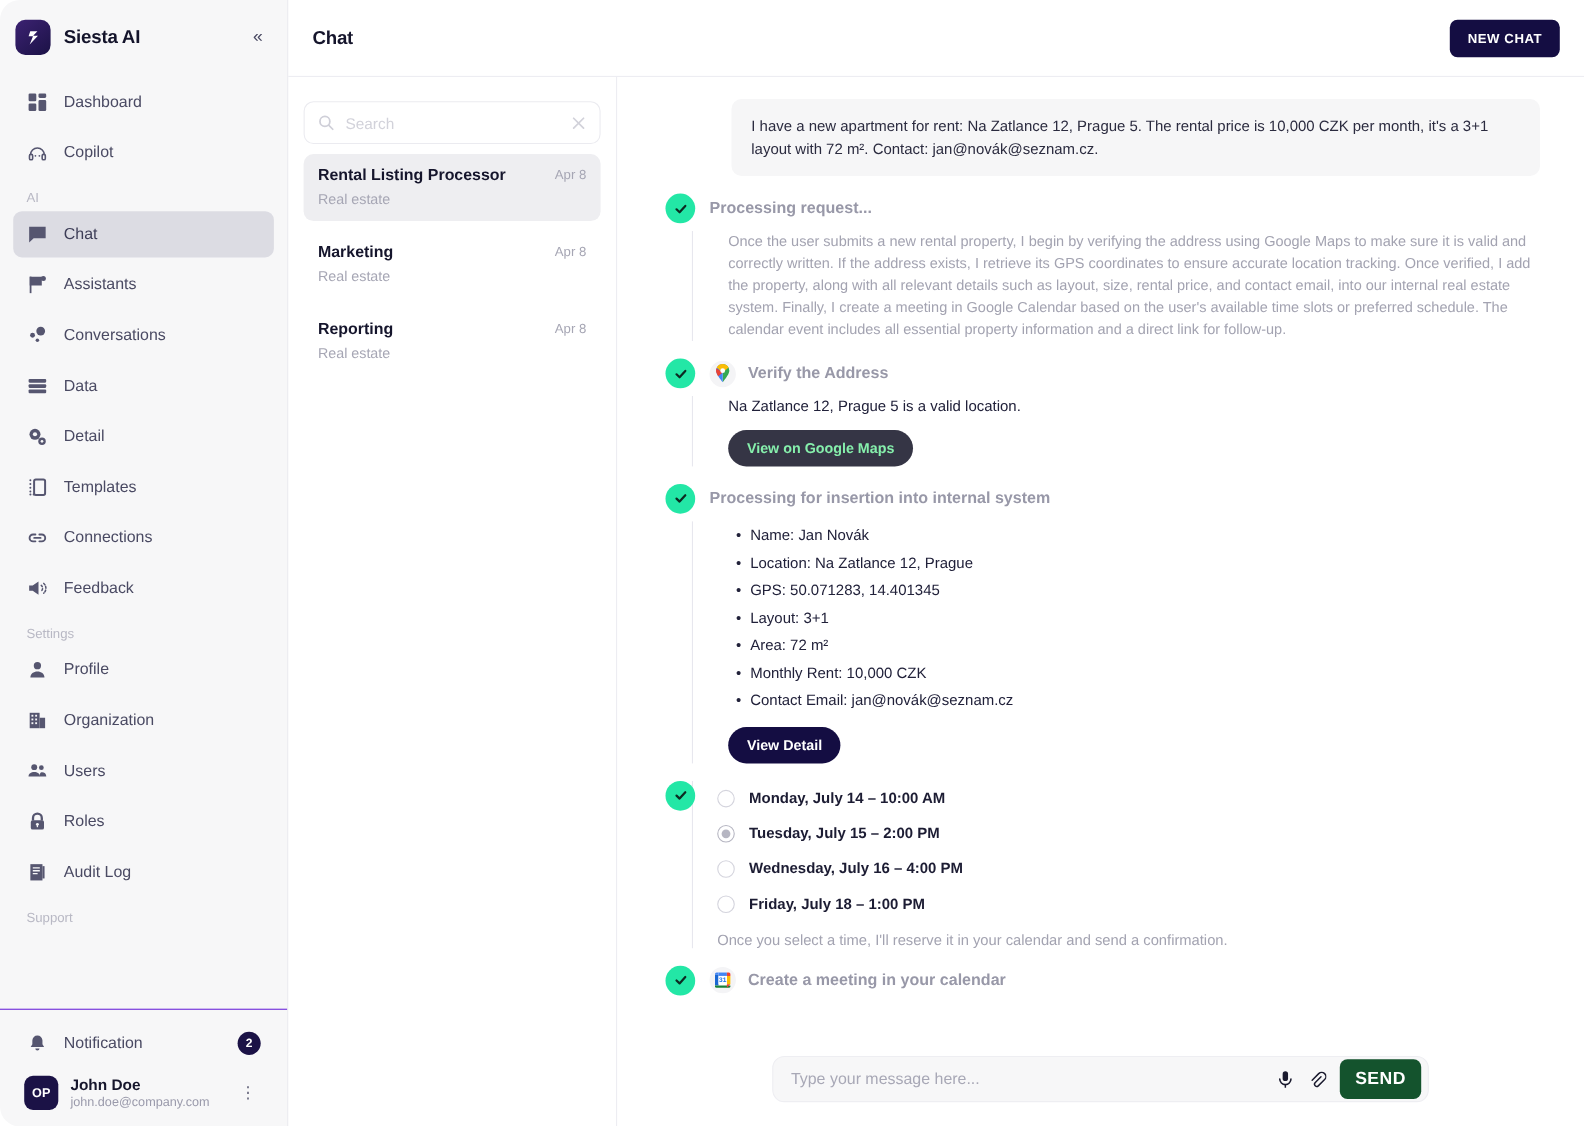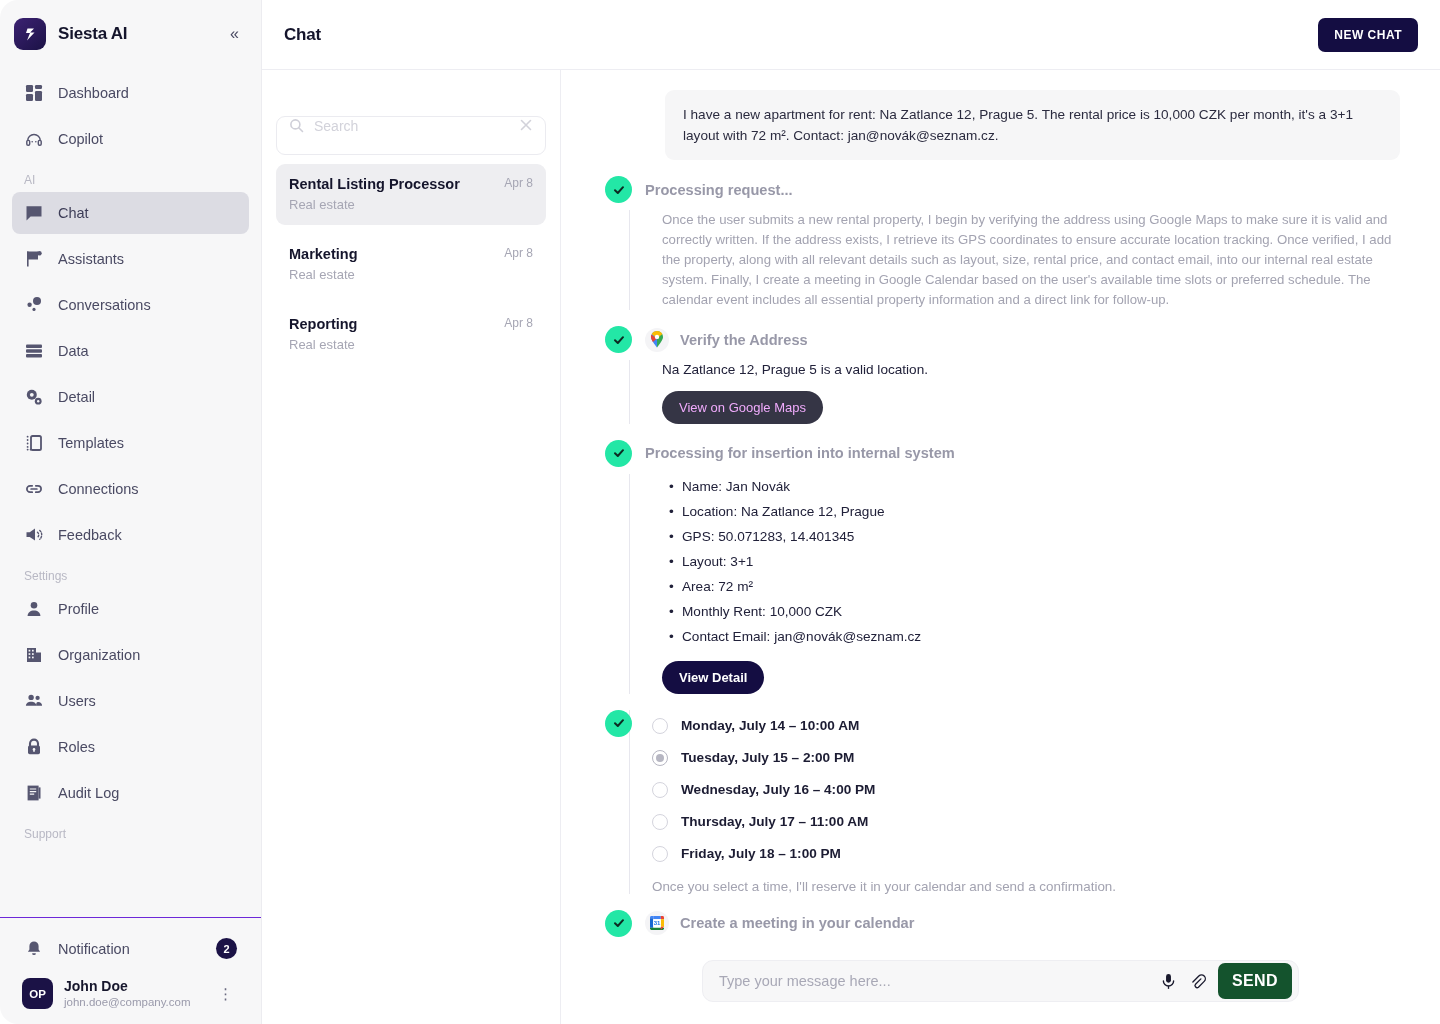--- a/index.html
+++ b/index.html
@@ -135,24 +135,23 @@
   .chatlist {
     width: 299px; flex: 0 0 299px;
     border-right: 1px solid #ededf2;
     padding: 22px 14px 0 14px;
     overflow: hidden;
   }
   .searchbox {
     height: 39px;
     border: 1px solid #ebebf0;
     border-radius: 9px;
-    display: flex; align-items: flex-start;
+    display: flex; align-items: center;
     padding: 1px 12px; gap: 9px;
     background: #fff;
-    margin-top: 24px;
   }
   .searchbox .s-ico { color: #cfcfd8; display:flex; flex:0 0 16px;}
   .searchbox input {
     border: none; outline: none; flex: 1;
     font-size: 14px; color: #3d3d57;
     font-family: "Liberation Sans", sans-serif;
     background: transparent;
   }
   .searchbox input::placeholder { color: #d2d2da; }
   .searchbox .x-ico { color: #d2d2da; cursor: pointer; display:flex;flex:0 0 14px;}
@@ -204,22 +203,22 @@
   .step-title { font-size: 14.6px; font-weight: bold; color: #9898a8; }
   .step-body {
     border-left: 1px solid #e7e7ee;
     margin-top: 7px; margin-left: -16px;
     padding-left: 32px;
   }
   .desc { font-size: 13.2px; color: #a3a3b1; line-height: 1.52; }
   .plain { font-size: 13.6px; color: #21213a; line-height: 1.5; }
   .btn-dark {
     display: inline-block; margin-top: 10px;
-    background: #353545; color: #f0abfc;
-    font-size: 13px; font-weight: normal;
+    background: #353545; color: #86efac;
+    font-size: 13px; font-weight: bold;
     padding: 9px 17px; border-radius: 17px;
     border: none; cursor: pointer;
     font-family: "Liberation Sans", sans-serif;
   }
   .btn-navy {
     display: inline-block; margin-top: 12px;
     background: #140d42; color: #fff;
     font-size: 13px; font-weight: bold;
     padding: 9px 17px; border-radius: 17px;
     border: none; cursor: pointer;
@@ -625,24 +624,20 @@
               <div class="opt">
                 <span class="radio sel"></span>
                 <span class="opt-lbl">Tuesday, July 15 – 2:00 PM</span>
               </div>
               <div class="opt">
                 <span class="radio"></span>
                 <span class="opt-lbl">Wednesday, July 16 – 4:00 PM</span>
               </div>
               <div class="opt">
                 <span class="radio"></span>
-                <span class="opt-lbl">Thursday, July 17 – 11:00 AM</span>
-              </div>
-              <div class="opt">
-                <span class="radio"></span>
                 <span class="opt-lbl">Friday, July 18 – 1:00 PM</span>
               </div>
               <div class="note">Once you select a time, I'll reserve it in your calendar and send a confirmation.</div>
             </div>
           </div>
 
           <div class="step">
             <div class="step-check">
               <svg width="14" height="14" viewBox="0 0 14 14" fill="none" stroke="#0c2b22" stroke-width="2" stroke-linecap="round" stroke-linejoin="round">
                   <path d="M3 7.3 5.8 10 11 4.2"></path>

